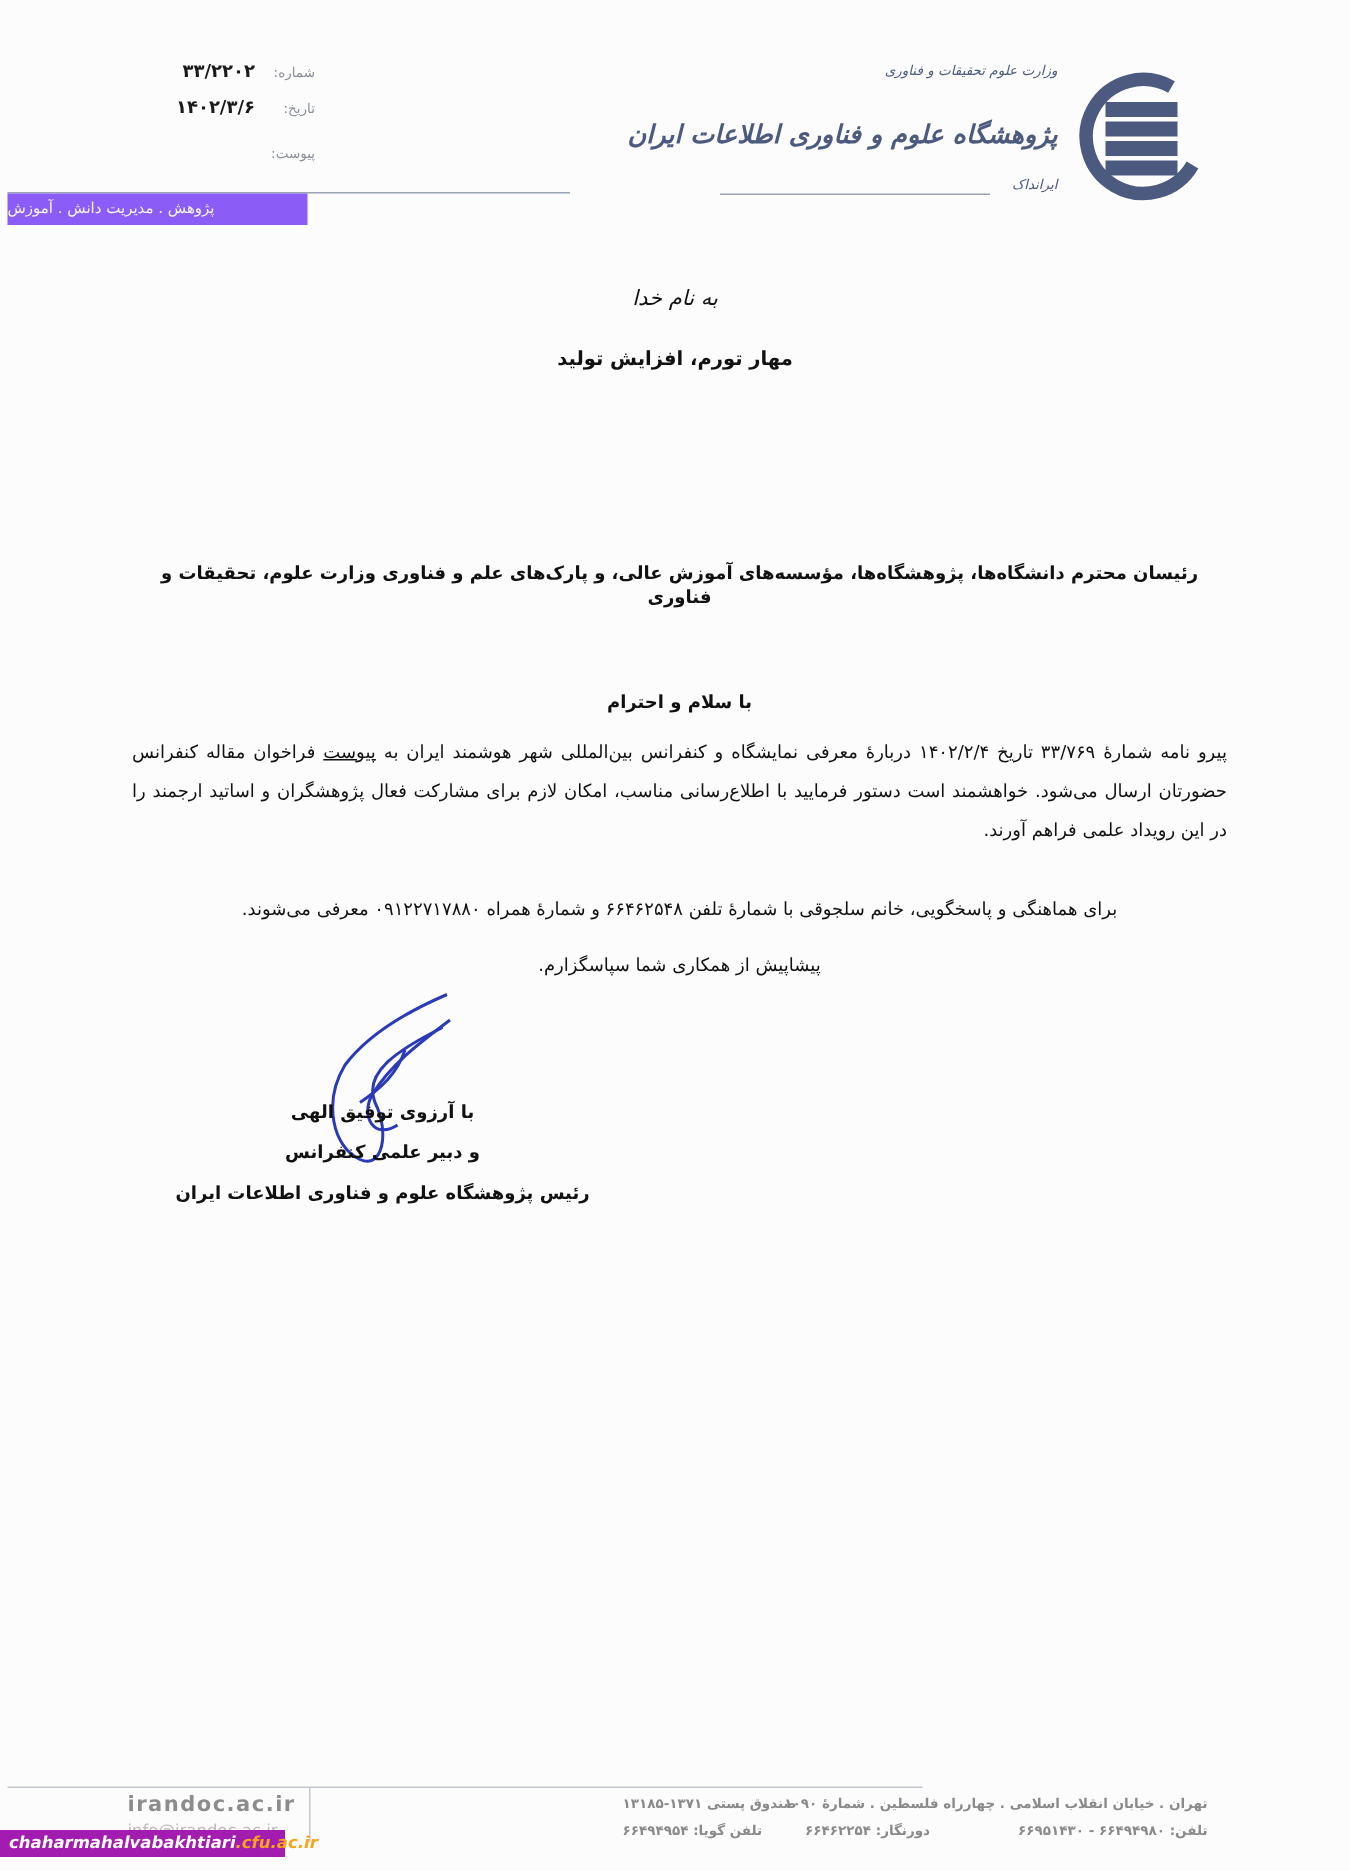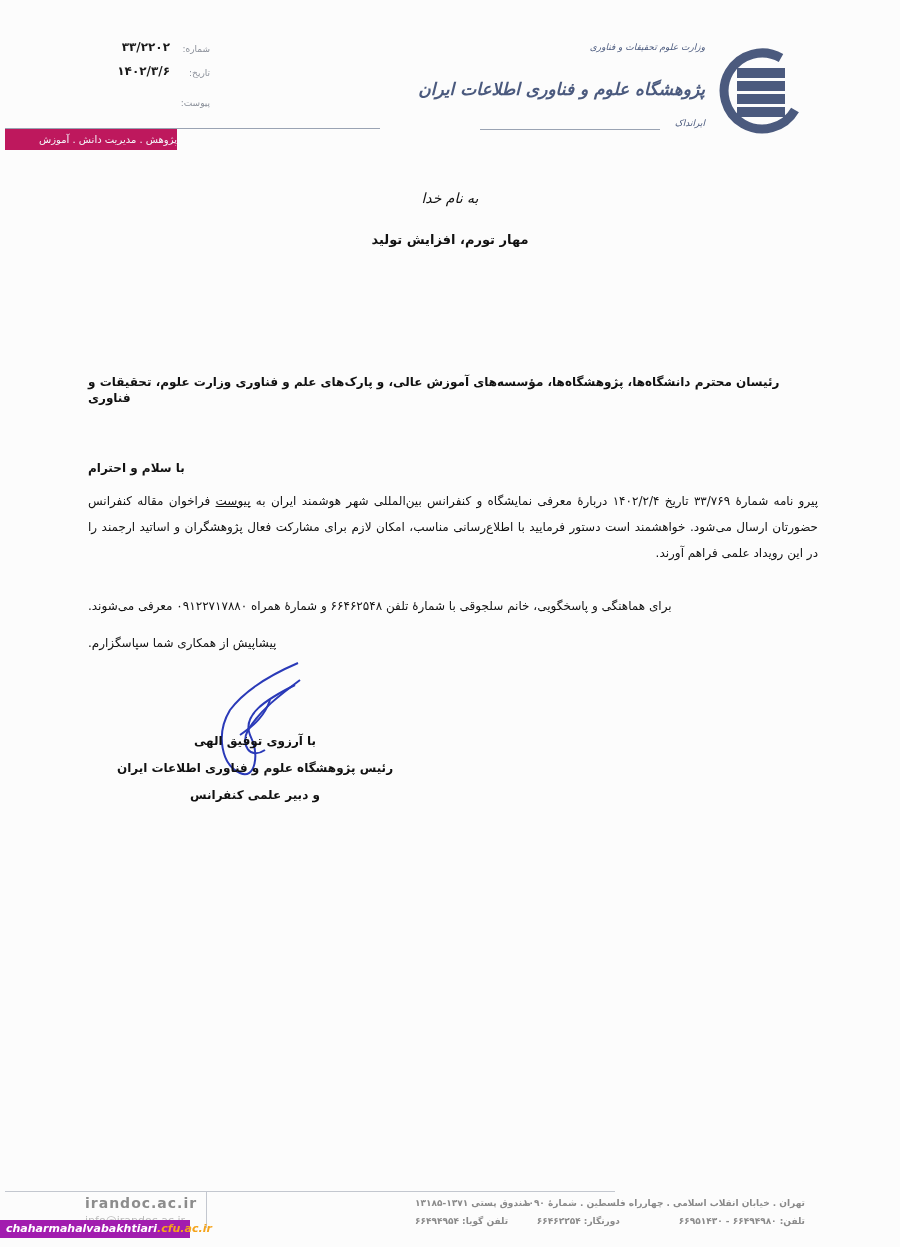--- a/index.html
+++ b/index.html
@@ -11,40 +11,40 @@
     }
     .page { position: absolute; inset: 0; background: #fcfcfc; }
 
     
     .meta { position: absolute; left: 95px; top: 40px; width: 115px; }
     .meta-row { position: absolute; right: 0; width: 115px; height: 20px; }
     .meta-label { position: absolute; right: 0; font-size: 9px; color: #8a8f99; direction: rtl; top: 4px; }
     .meta-value { position: absolute; right: 40px; font-size: 12px; font-weight: bold; color: #1a1a1a; white-space: nowrap; top: 0; }
 
     .dept-strip {
-      position: absolute; left: 5px; top: 129px; width: 172px; height: 21px;
-      background: #be185d; color: #f4f6fa; font-size: 10px; direction: rtl;
-      text-align: right; line-height: 21px;
+      position: absolute; left: 5px; top: 129px; width: 200px; height: 21px;
+      background: #8b5cf6; color: #f4f6fa; font-size: 10px; direction: rtl;
+      text-align: left; line-height: 21px;
     }
     .header-rule { position: absolute; left: 5px; top: 128px; width: 375px; height: 1px; background: #9aa3b3; }
     .header-rule2 { position: absolute; left: 480px; top: 129px; width: 180px; height: 1px; background: #9aa3b3; }
 
     
     .org { position: absolute; right: 195px; top: 42px; text-align: right; direction: rtl; color: #4b5a7e; font-family: "DejaVu Serif", serif; }
     .org-ministry { font-size: 9px; font-style: italic; position: absolute; right: 0; top: 0; white-space: nowrap; }
     .org-name { font-size: 17px; font-style: italic; position: absolute; right: 0; top: 37px; white-space: nowrap; font-weight: bold; }
     .org-short { font-size: 9px; font-style: italic; position: absolute; right: 0; top: 76px; white-space: nowrap; }
     .logo { position: absolute; left: 715px; top: 48px; width: 90px; height: 90px; }
 
     
     .bism { position: absolute; left: 0; right: 0; top: 190px; text-align: center; font-size: 14px; font-family: "DejaVu Serif", serif; font-style: italic; direction: rtl; }
     .slogan { position: absolute; left: 0; right: 0; top: 232px; text-align: center; font-size: 13px; font-weight: bold; direction: rtl; }
 
     
-    .text { position: absolute; right: 82px; width: 730px; direction: rtl; text-align: left; font-size: 12px; line-height: 16px; }
+    .text { position: absolute; right: 82px; width: 730px; direction: rtl; text-align: center; font-size: 12px; line-height: 16px; }
     .bold { font-weight: bold; }
     .j { text-align: justify; text-align-last: right; }
     .ul { text-decoration: underline; }
 
     
     .sig { position: absolute; left: 105px; top: 728px; width: 300px; direction: rtl; text-align: center; font-size: 12px; font-weight: bold; }
     .sig div { height: 27px; line-height: 27px; }
     .signature-mark { position: absolute; left: 210px; top: 655px; width: 95px; height: 130px; }
 
     
@@ -116,22 +116,22 @@
   <div class="text" style="top:635px">پیشاپیش از همکاری شما سپاسگزارم.</div>
 
   <svg class="signature-mark" viewBox="0 0 95 130">
     <path d="M 88 8 C 60 20, 35 35, 20 55 C 5 80, 12 110, 30 118 C 45 125, 50 100, 40 80 C 32 60, 55 45, 85 30" fill="none" stroke="#2a3ab8" stroke-width="2"></path>
     <path d="M 90 25 C 70 40, 50 55, 38 75 C 30 90, 40 105, 55 95" fill="none" stroke="#2a3ab8" stroke-width="2"></path>
     <path d="M 60 45 C 55 60, 45 70, 30 80" fill="none" stroke="#2a3ab8" stroke-width="2"></path>
   </svg>
 
   <div class="sig">
     <div>با آرزوی توفیق الهی</div>
+    <div>و دبیر علمی کنفرانس</div>
     <div>رئیس پژوهشگاه علوم و فناوری اطلاعات ایران</div>
-    <div>و دبیر علمی کنفرانس</div>
   </div>
 
   <div class="footer-rule"></div>
   <div class="footer-vrule"></div>
   <div class="site">irandoc.ac.ir</div>
   <div class="email">info@irandoc.ac.ir</div>
 
   <div class="addr">
     <div class="addr-row">
       <span style="right:0">تهران . خیابان انقلاب اسلامی . چهارراه فلسطین . شمارهٔ ۱۰۹۰</span>

